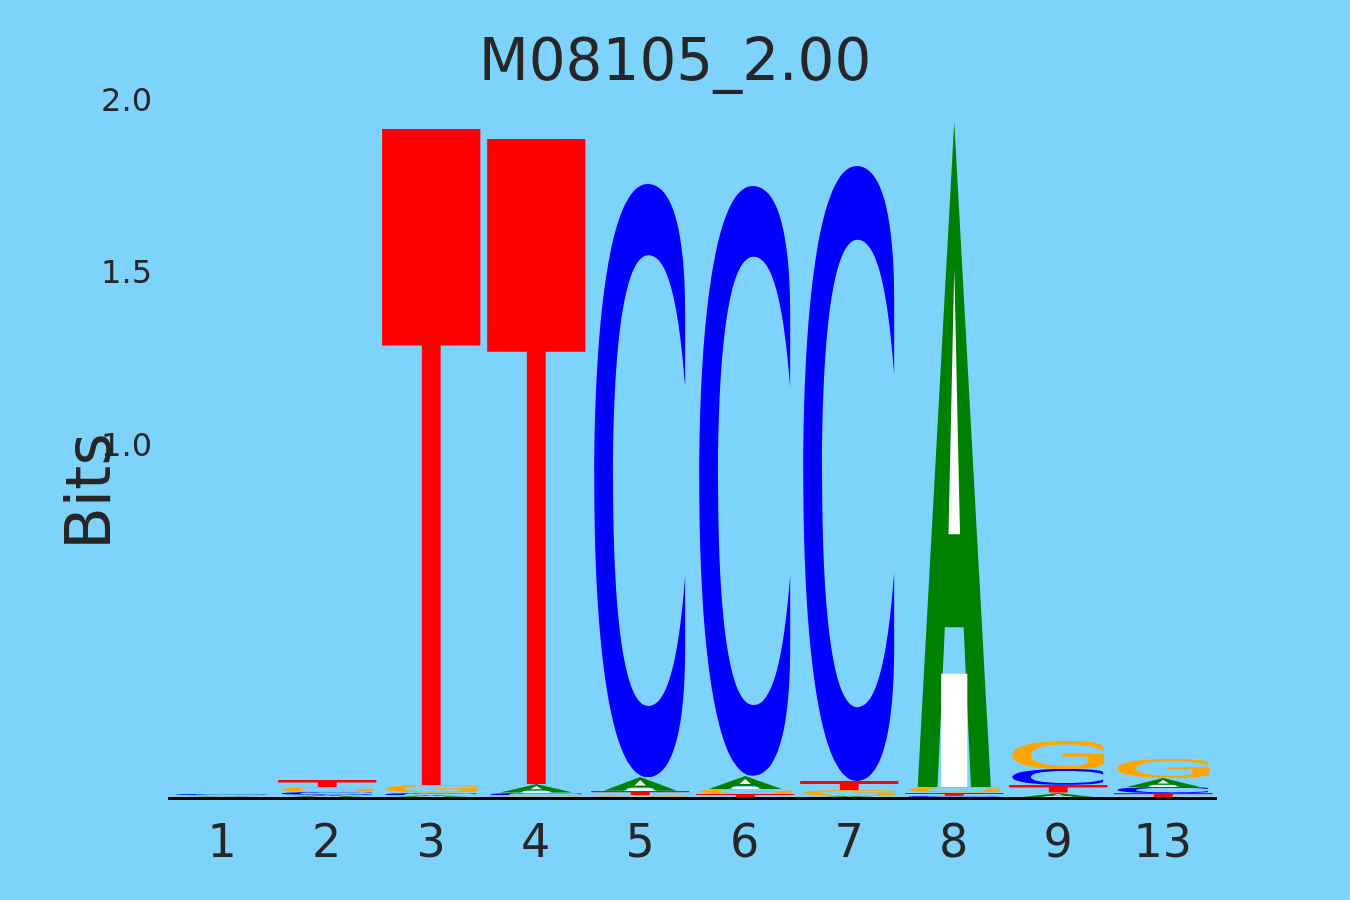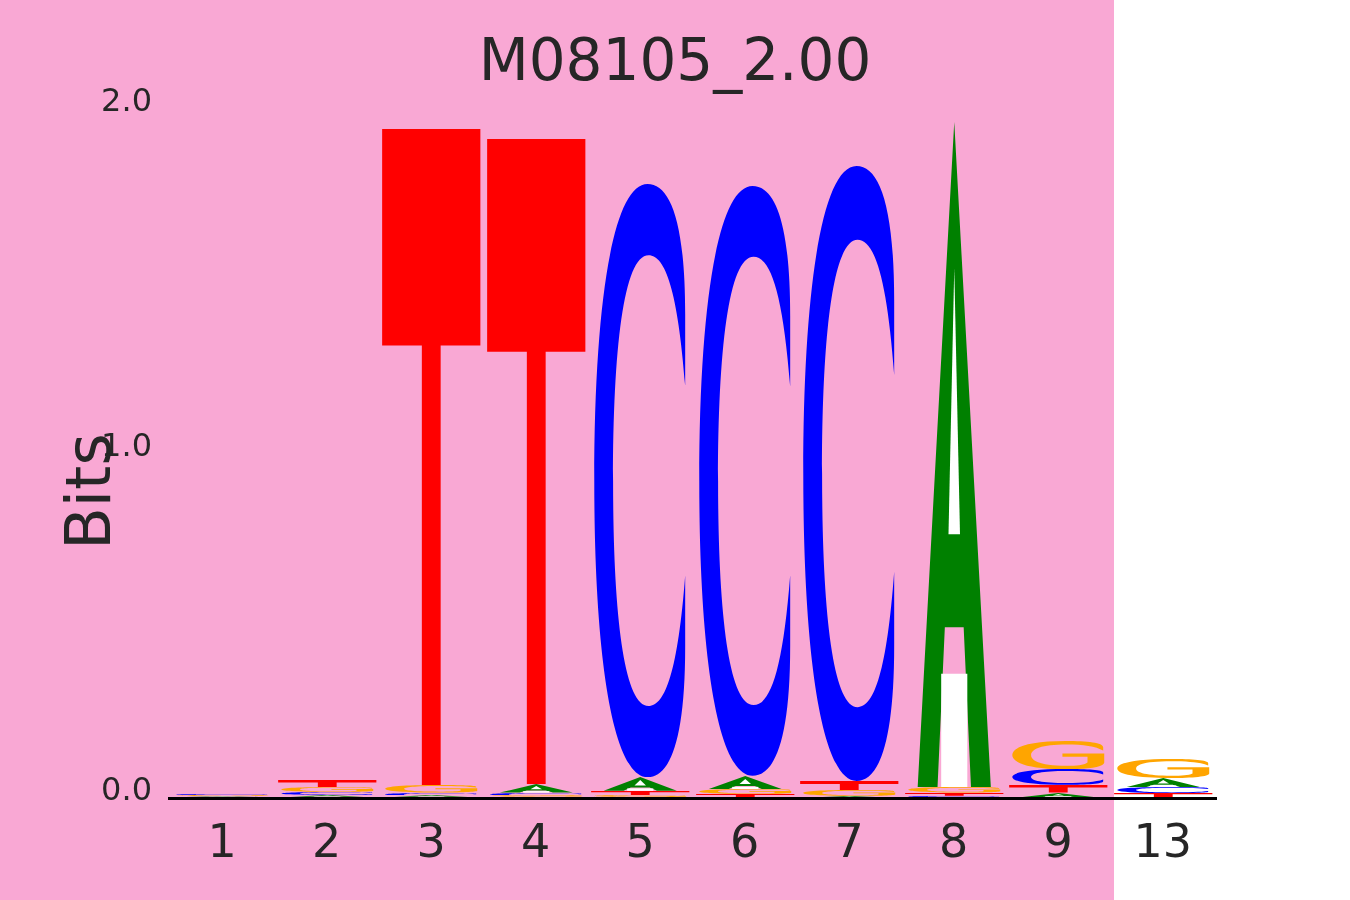--- a/index.html
+++ b/index.html
@@ -1,17 +1,17 @@
 <!DOCTYPE html>
 <html><head>
 <meta charset="utf-8">
 <style>
   html,body{margin:0;padding:0;background:#ffffff;}
   body{width:1350px;height:900px;font-family:"DejaVu Sans",sans-serif;overflow:hidden;}
-  #root{position:relative;width:1114px;height:900px;background:#f9a8d4;}
+  #root{position:relative;width:1350px;height:900px;background:#7dd3fc;}
 
   #title{
     position:absolute;left:0;top:26px;width:1350px;text-align:center;
     font-size:58px;color:#262626;font-family:"DejaVu Sans",sans-serif;
     letter-spacing:0px;
   }
 
   #ylabel{
     position:absolute;left:-42px;top:455px;width:260px;text-align:center;
     font-size:62px;color:#262626;
@@ -46,22 +46,22 @@
 </head>
 <body>
 
 <div id="root">
 
   <div id="title">M08105_2.00</div>
 
   <div id="ylabel">Bits</div>
 
   <div id="yticks">
-      <div class="ytick" style="top: 773px;">0.0</div>
       <div class="ytick" style="top: 428.5px;">1.0</div>
+      <div class="ytick" style="top: 256.25px;">1.5</div>
       <div class="ytick" style="top: 84px;">2.0</div>
     </div>
 
   <div id="plot">
       <div class="col" style="left: 0px; width: 104.5px;">
         <div class="glyph" style="top: 685.555px; height: 1.378px;">
           <svg viewBox="0 0 100 100" preserveAspectRatio="none">
             <path d="M93 22 C93 6 78 0 57 0 C24 0 6 20 6 50 C6 80 24 100 57 100 C78 100 93 94 93 78 L93 66 C86 82 74 88 58 88 C34 88 24 72 24 50 C24 28 34 12 58 12 C74 12 86 18 93 34 Z" fill="#0000FF"></path>
           </svg>
         </div>

